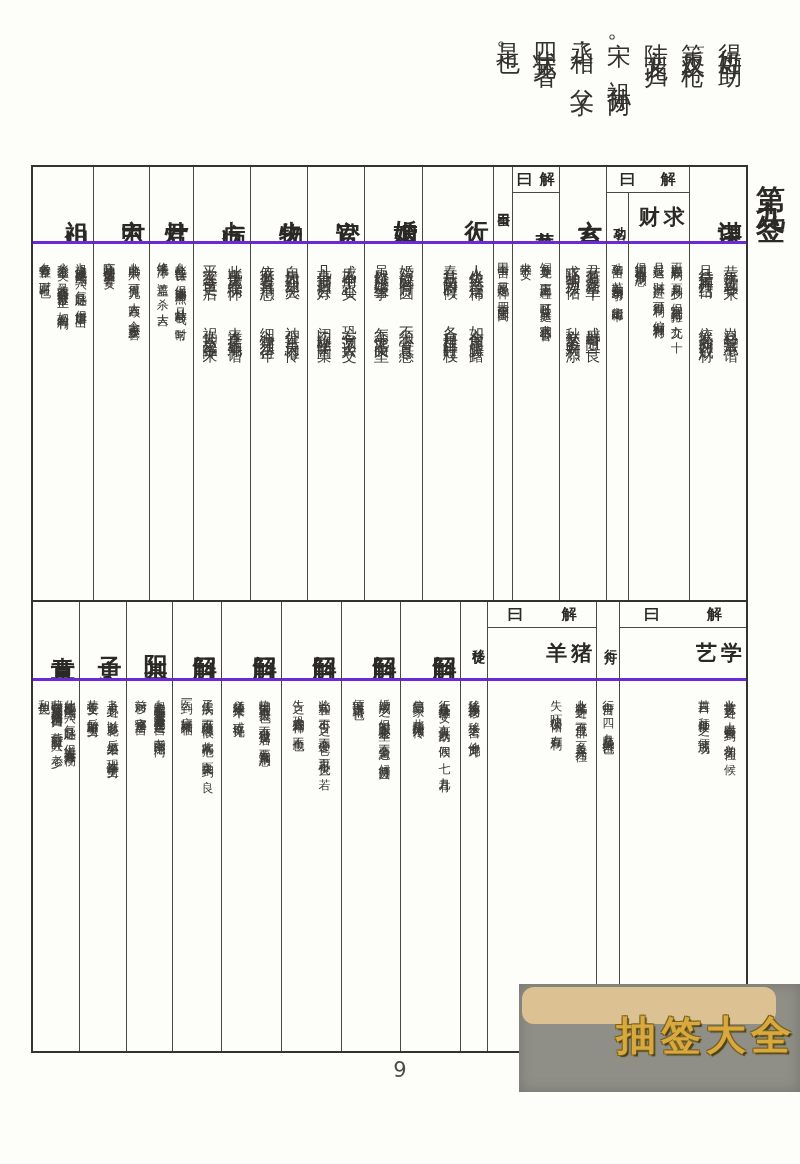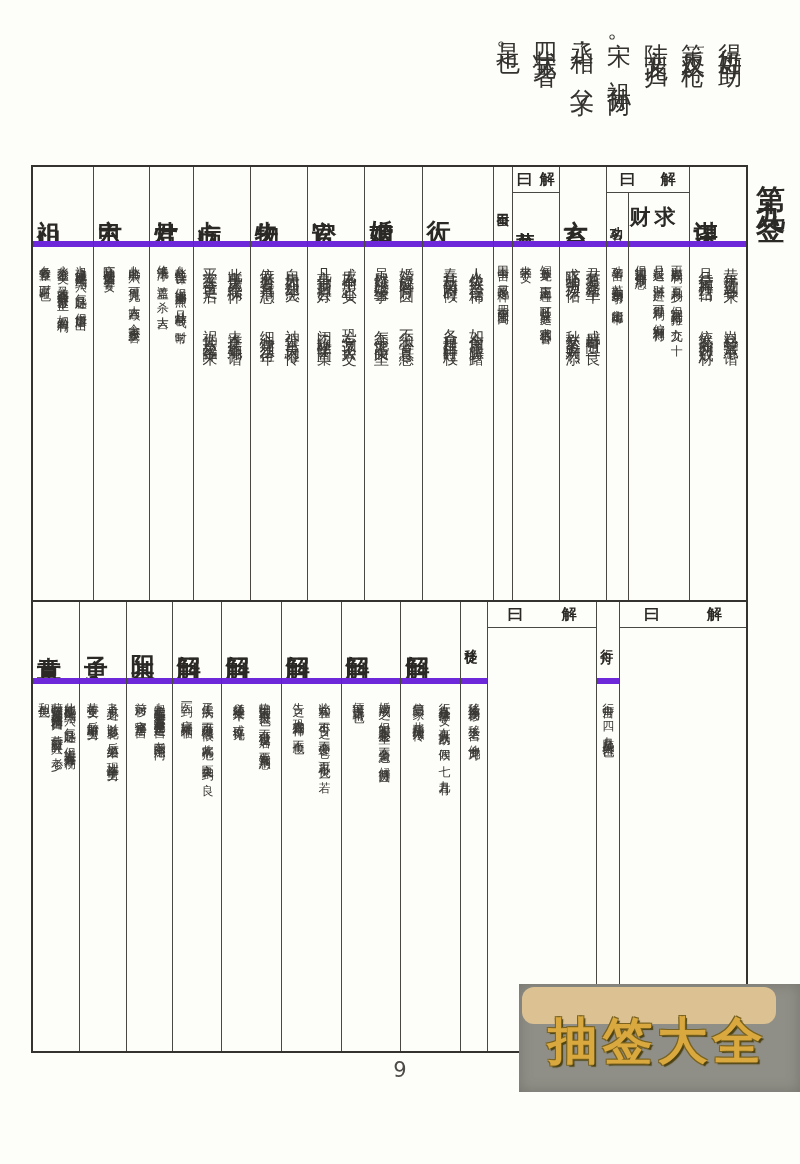--- a/index.html
+++ b/index.html
@@ -20,22 +20,22 @@
   .section.lower{height:449px;border-top:2px solid #35332f;}
 
   .col{min-width:0;flex-basis:0;display:flex;flex-direction:column;
        border-left:1px solid #4a4842;}
   .col:last-child{border-left:none;}
   .subcols{flex:1;display:flex;direction:rtl;min-height:0;}
   .subcol{min-width:0;flex-basis:0;display:flex;flex-direction:column;
           border-left:1px solid #4a4842;}
   .subcol:last-child{border-left:none;}
 
-  .hd{border-bottom:6px solid #6d28d9;display:flex;align-items:center;
-      justify-content:flex-end;color:#2b2925;overflow:hidden;flex:0 0 auto;}
+  .hd{border-bottom:3px solid #6d28d9;display:flex;align-items:center;
+      justify-content:flex-start;color:#2b2925;overflow:hidden;flex:0 0 auto;}
   .upper .col > .hd{height:74px;}
   .lower .col > .hd{height:76px;}
   .upper .subcol > .hd{height:48px;}
   .lower .subcol > .hd{height:50px;}
   .hd .vtxt{writing-mode:vertical-rl;direction:ltr;font-weight:700;
             font-size:24px;letter-spacing:3px;}
   .subcol .hd .vtxt{font-size:19px;letter-spacing:1px;}
   .hd .vstxt{writing-mode:vertical-rl;direction:ltr;font-weight:700;
              font-size:13px;letter-spacing:1px;}
   .hd .htxt{direction:ltr;font-weight:700;font-size:21px;letter-spacing:4px;}
@@ -49,22 +49,22 @@
   .bd.poem{font-size:15px;letter-spacing:3.5px;}
   .bd.note{font-size:12px;letter-spacing:1.5px;}
 
   .pageno{position:absolute;top:1058px;left:0;right:0;text-align:center;
           font-size:21px;color:#4d4b47;font-family:"DejaVu Sans", sans-serif;}
 
   .wm{position:absolute;left:519px;top:984px;width:281px;height:108px;
       background:#908f87;z-index:6;box-shadow:inset 0 0 14px rgba(70,70,62,.35);}
   .wm-ribbon{position:absolute;left:3px;top:3px;width:254px;height:37px;
       background:#dcc192;border-radius:12px;}
-  .wm-text{position:absolute;left:0;right:4px;top:24px;text-align:center;
-      font-size:50px;font-weight:700;color:#d9a93f;letter-spacing:5px;
+  .wm-text{position:absolute;left:0;right:4px;top:24px;text-align:right;
+      font-size:40px;font-weight:700;color:#d9a93f;letter-spacing:5px;
       font-family:Liberation Sans, sans-serif;
       text-shadow:-1px -1px 0 #7a6320,1px -1px 0 #7a6320,-1px 1px 0 #7a6320,
                   2px 2px 1px #4d4212;}
 </style>
 </head>
 <body>
 
 <div class="paper">
 
   <div class="verse">得奶母助，
@@ -194,34 +194,48 @@
 名宜修整　财丁旺也</div>
         </div>
       </div>
     <div class="section lower" id="sec-lower">
         <div class="col" style="flex-grow: 126;">
           <div class="bar">
             <span>曰</span>
             <span>解</span>
           </div>
           <div class="subcols">
+            <div class="subcol" style="flex-grow: 69;">
+              <div class="hd">
+                <span class="htxt">艺学</span>
+              </div>
+              <div class="bd note" style="line-height: 26px;">卜学技艺之卦　上春时运未到　勿学为佳　候
+其吉日　拜良师学之　便可成功</div>
+            </div>
           </div>
         </div>
         <div class="col" style="flex-grow: 22;">
           <div class="hd">
             <span class="vstxt">行舟</span>
           </div>
           <div class="bd note" style="line-height: 16px;">行舟中吉　四　九月顺风大吉也</div>
         </div>
         <div class="col" style="flex-grow: 108;">
           <div class="bar">
             <span>曰</span>
             <span>解</span>
           </div>
           <div class="subcols">
+            <div class="subcol" style="flex-grow: 56;">
+              <div class="hd">
+                <span class="htxt">羊猪</span>
+              </div>
+              <div class="bd note" style="line-height: 25px;">卜此猪羊之卦　不可成群　多养一二只为佳
+失　吓伯公保佑　有厚利</div>
+            </div>
           </div>
         </div>
         <div class="col" style="flex-grow: 26;">
           <div class="hd">
             <span class="vstxt">移徒</span>
           </div>
           <div class="bd note" style="line-height: 20px;">移徒本乡勿移　移之不吉　他乡尤可</div>
         </div>
         <div class="col" style="flex-grow: 59;">
           <div class="hd">

